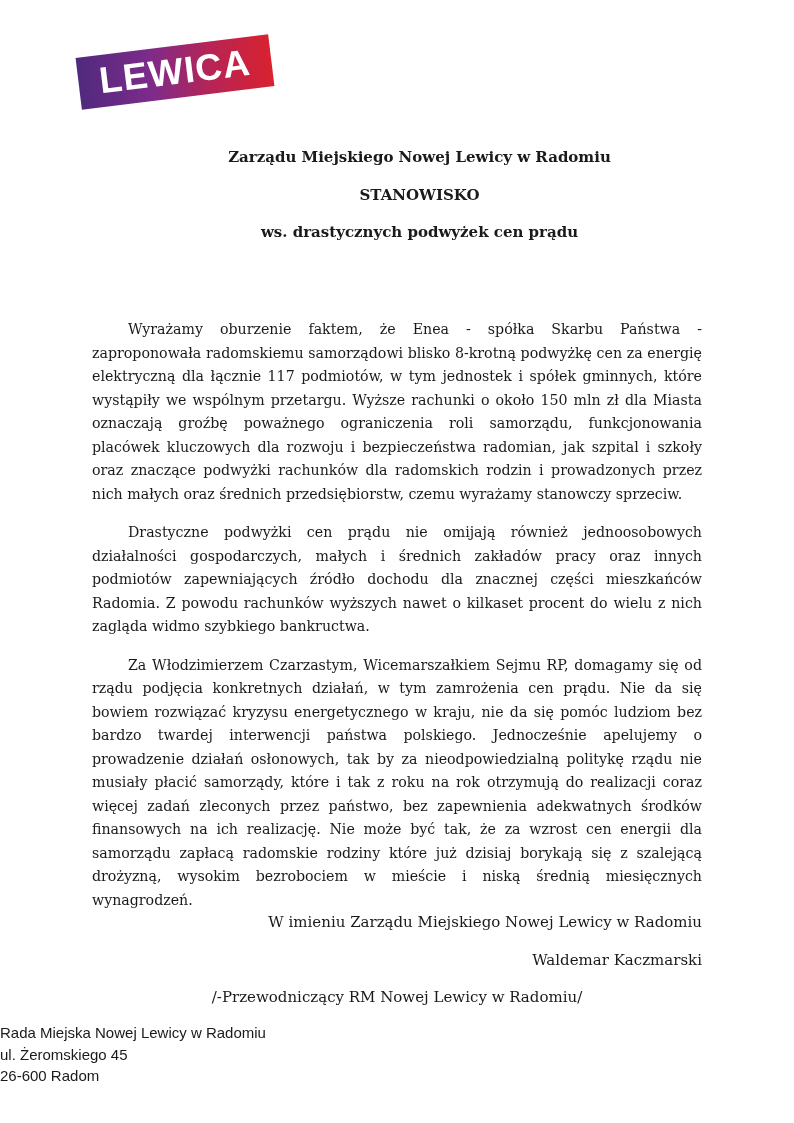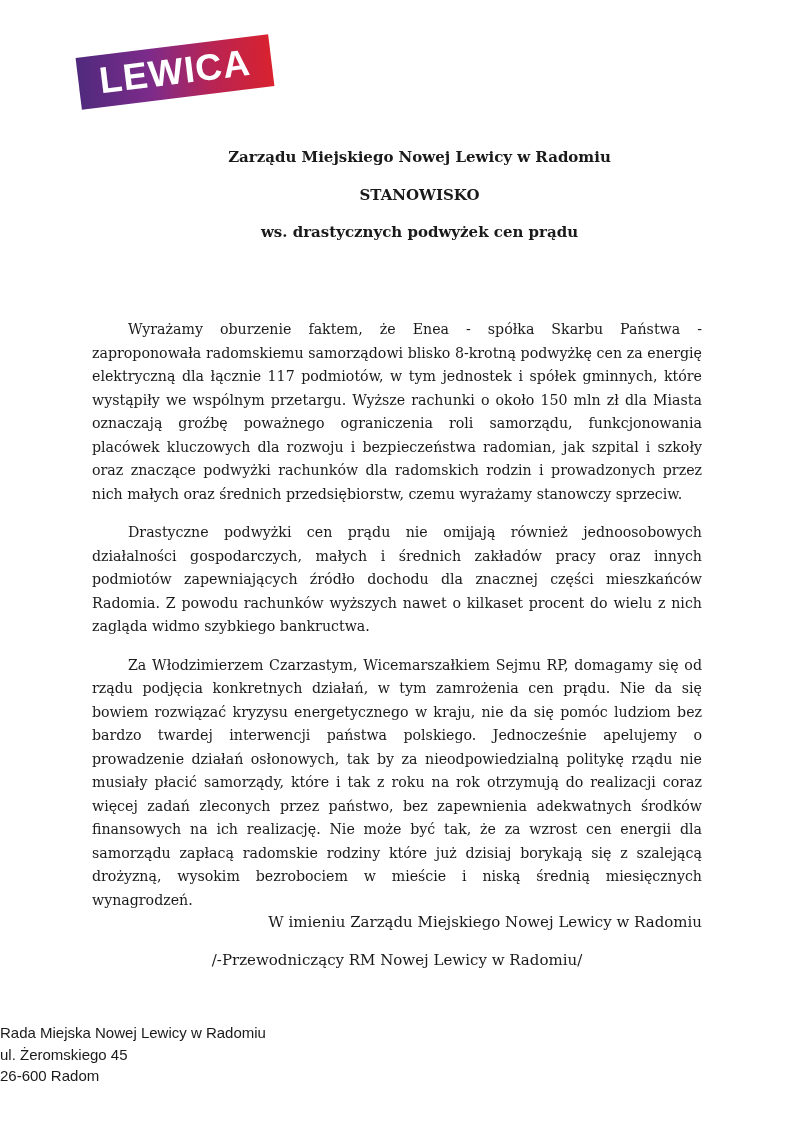--- a/index.html
+++ b/index.html
@@ -120,20 +120,21 @@
   </div>
 
   <div class="body-block">
     <p>Wyrażamy oburzenie faktem, że Enea - spółka Skarbu Państwa - zaproponowała radomskiemu samorządowi blisko 8-krotną podwyżkę cen za energię elektryczną dla łącznie 117 podmiotów, w tym jednostek i spółek gminnych, które wystąpiły we wspólnym przetargu. Wyższe rachunki o około 150 mln zł dla Miasta oznaczają groźbę poważnego ograniczenia roli samorządu, funkcjonowania placówek kluczowych dla rozwoju i bezpieczeństwa radomian, jak szpital i szkoły oraz znaczące podwyżki rachunków dla radomskich rodzin i prowadzonych przez nich małych oraz średnich przedsiębiorstw, czemu wyrażamy stanowczy sprzeciw.</p>
     <p>Drastyczne podwyżki cen prądu nie omijają również jednoosobowych działalności gospodarczych, małych i średnich zakładów pracy oraz innych podmiotów zapewniających źródło dochodu dla znacznej części mieszkańców Radomia. Z powodu rachunków wyższych nawet o kilkaset procent do wielu z nich zagląda widmo szybkiego bankructwa.</p>
     <p>Za Włodzimierzem Czarzastym, Wicemarszałkiem Sejmu RP, domagamy się od rządu podjęcia konkretnych działań, w tym zamrożenia cen prądu. Nie da się bowiem rozwiązać kryzysu energetycznego w kraju, nie da się pomóc ludziom bez bardzo twardej interwencji państwa polskiego. Jednocześnie apelujemy o prowadzenie działań osłonowych, tak by za nieodpowiedzialną politykę rządu nie musiały płacić samorządy, które i tak z roku na rok otrzymują do realizacji coraz więcej zadań zleconych przez państwo, bez zapewnienia adekwatnych środków finansowych na ich realizację. Nie może być tak, że za wzrost cen energii dla samorządu zapłacą radomskie rodziny które już dzisiaj borykają się z szalejącą drożyzną, wysokim bezrobociem w mieście i niską średnią miesięcznych wynagrodzeń.</p>
   </div>
 
   <div class="signature-block">
     <p>W imieniu Zarządu Miejskiego Nowej Lewicy w Radomiu</p>
+    <p>Waldemar Kaczmarski</p>
     <p class="italic">/-Przewodniczący RM Nowej Lewicy w Radomiu/</p>
   </div>
 
   <div class="footer-block">
     <p>Rada Miejska Nowej Lewicy w Radomiu</p>
     <p>ul. Żeromskiego 45</p>
     <p>26-600 Radom</p>
   </div>
 
 </div>

